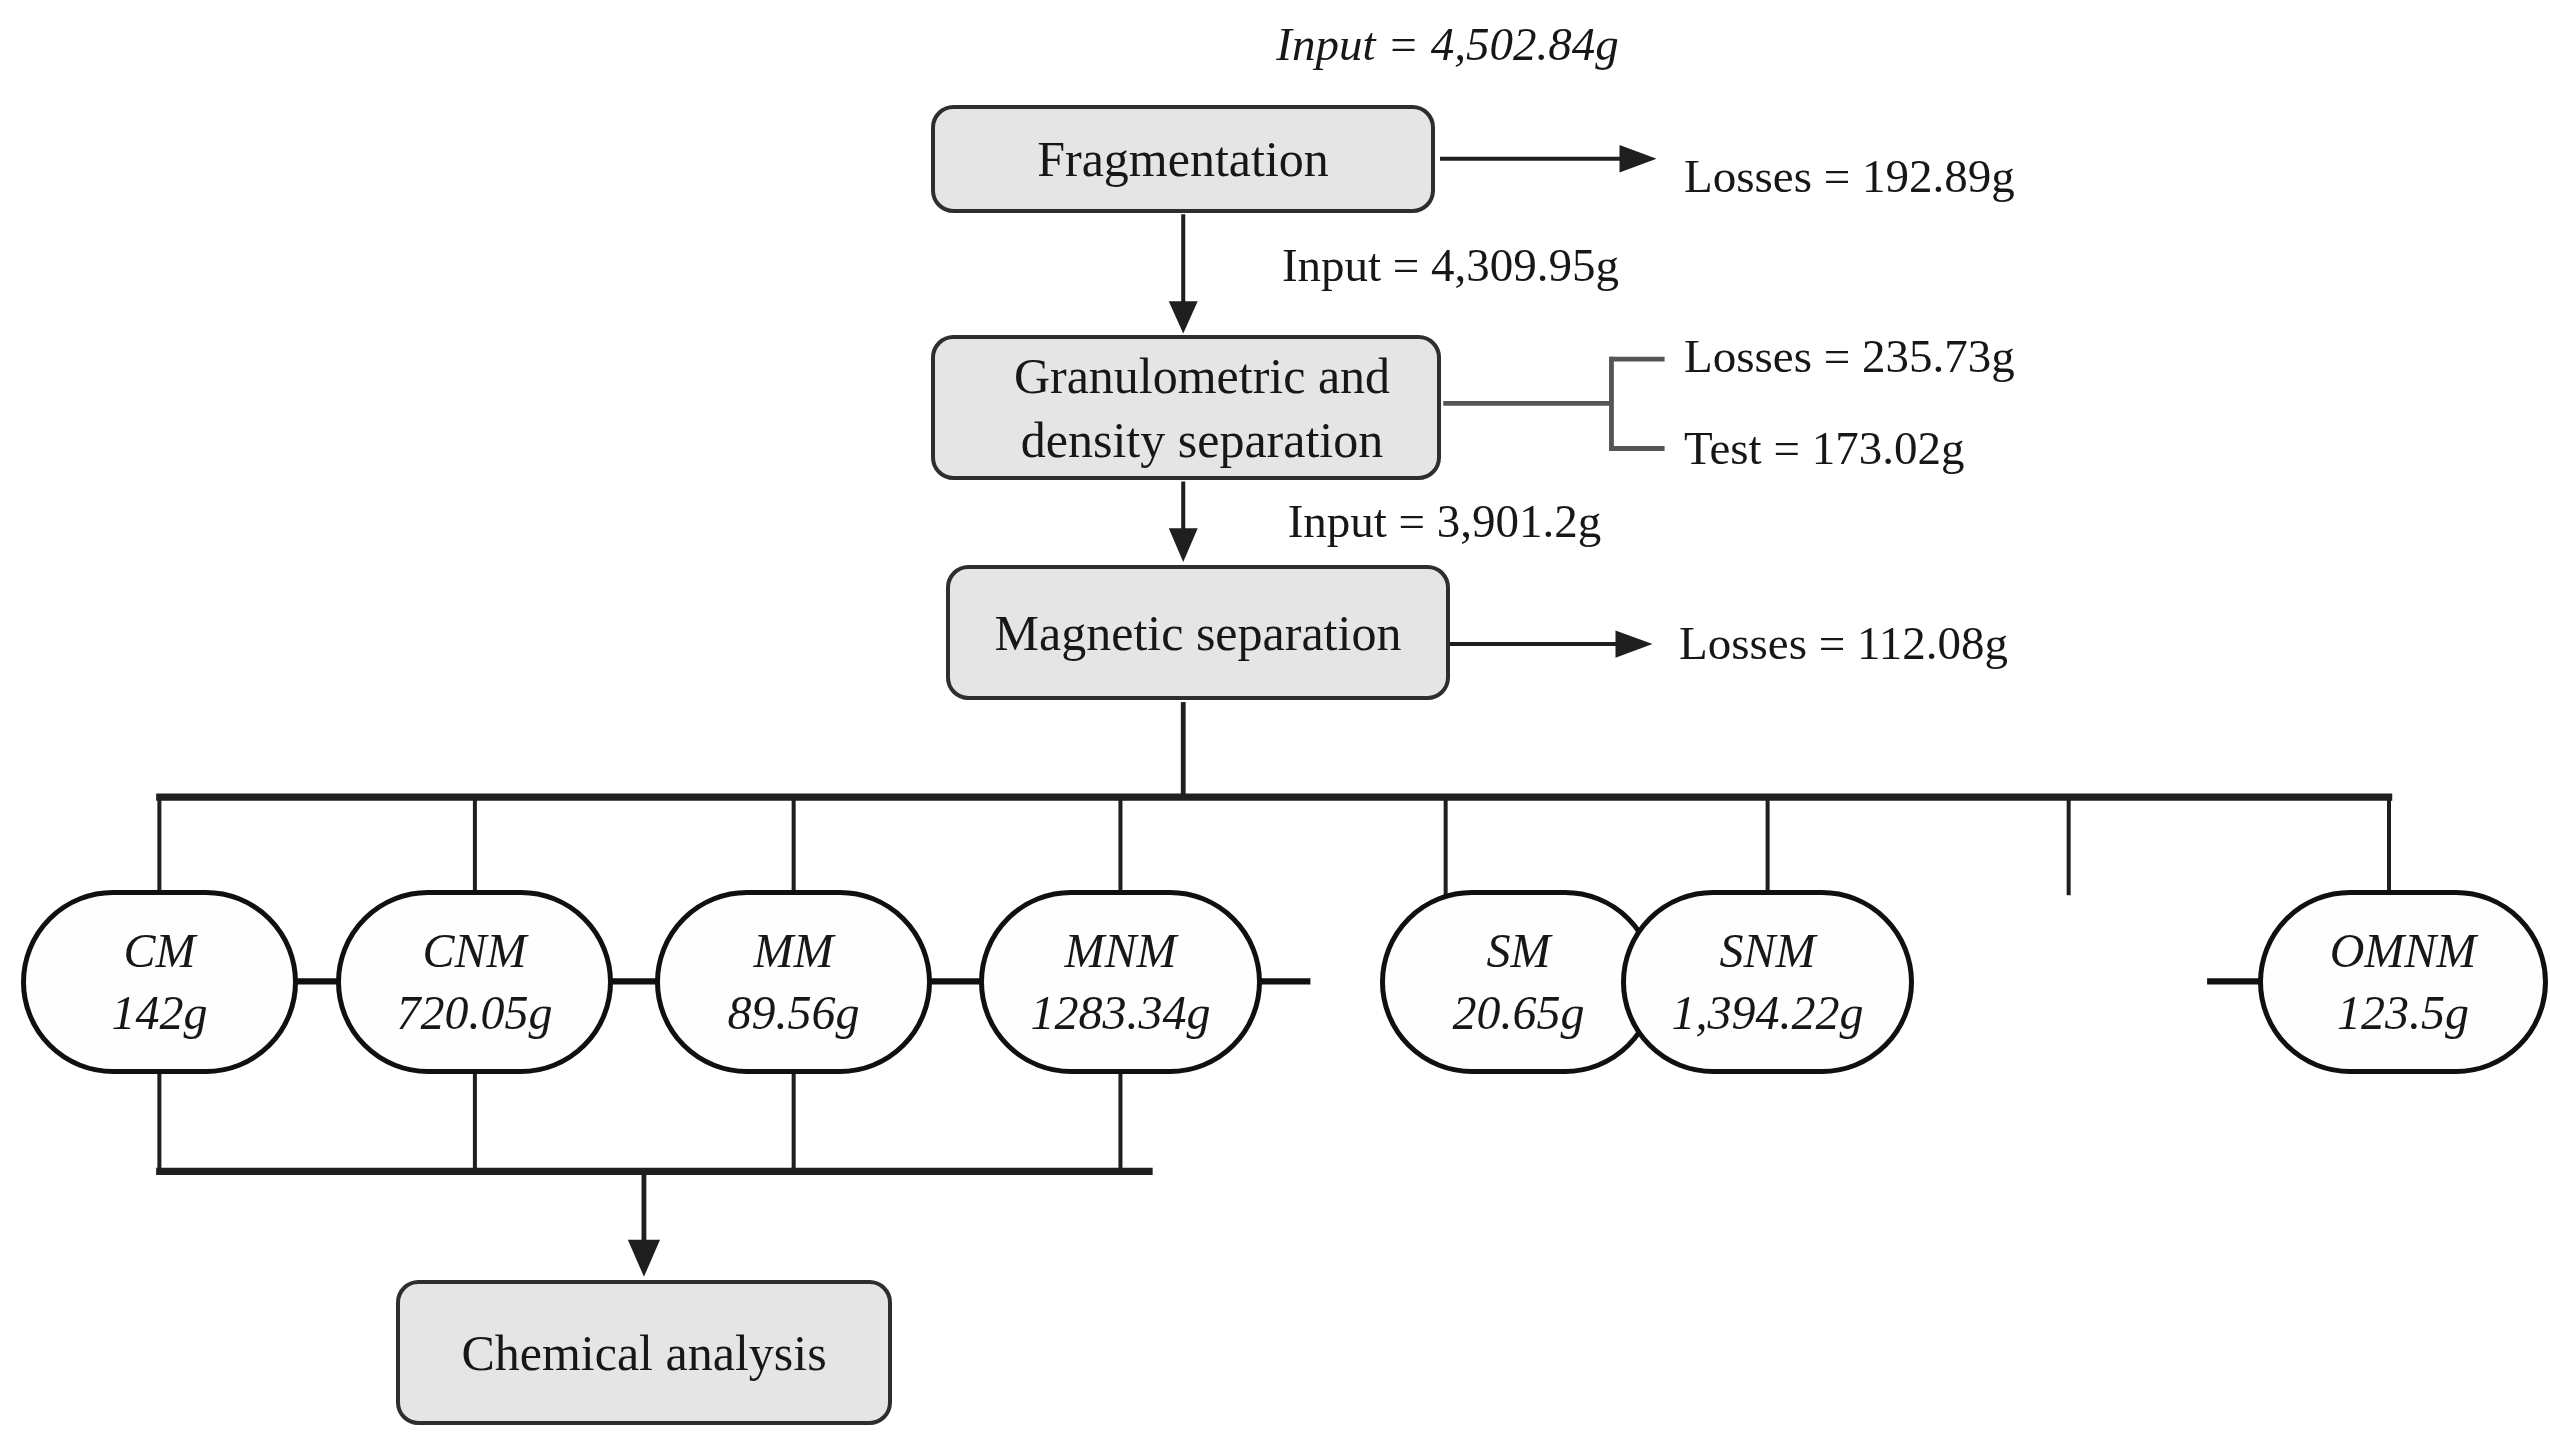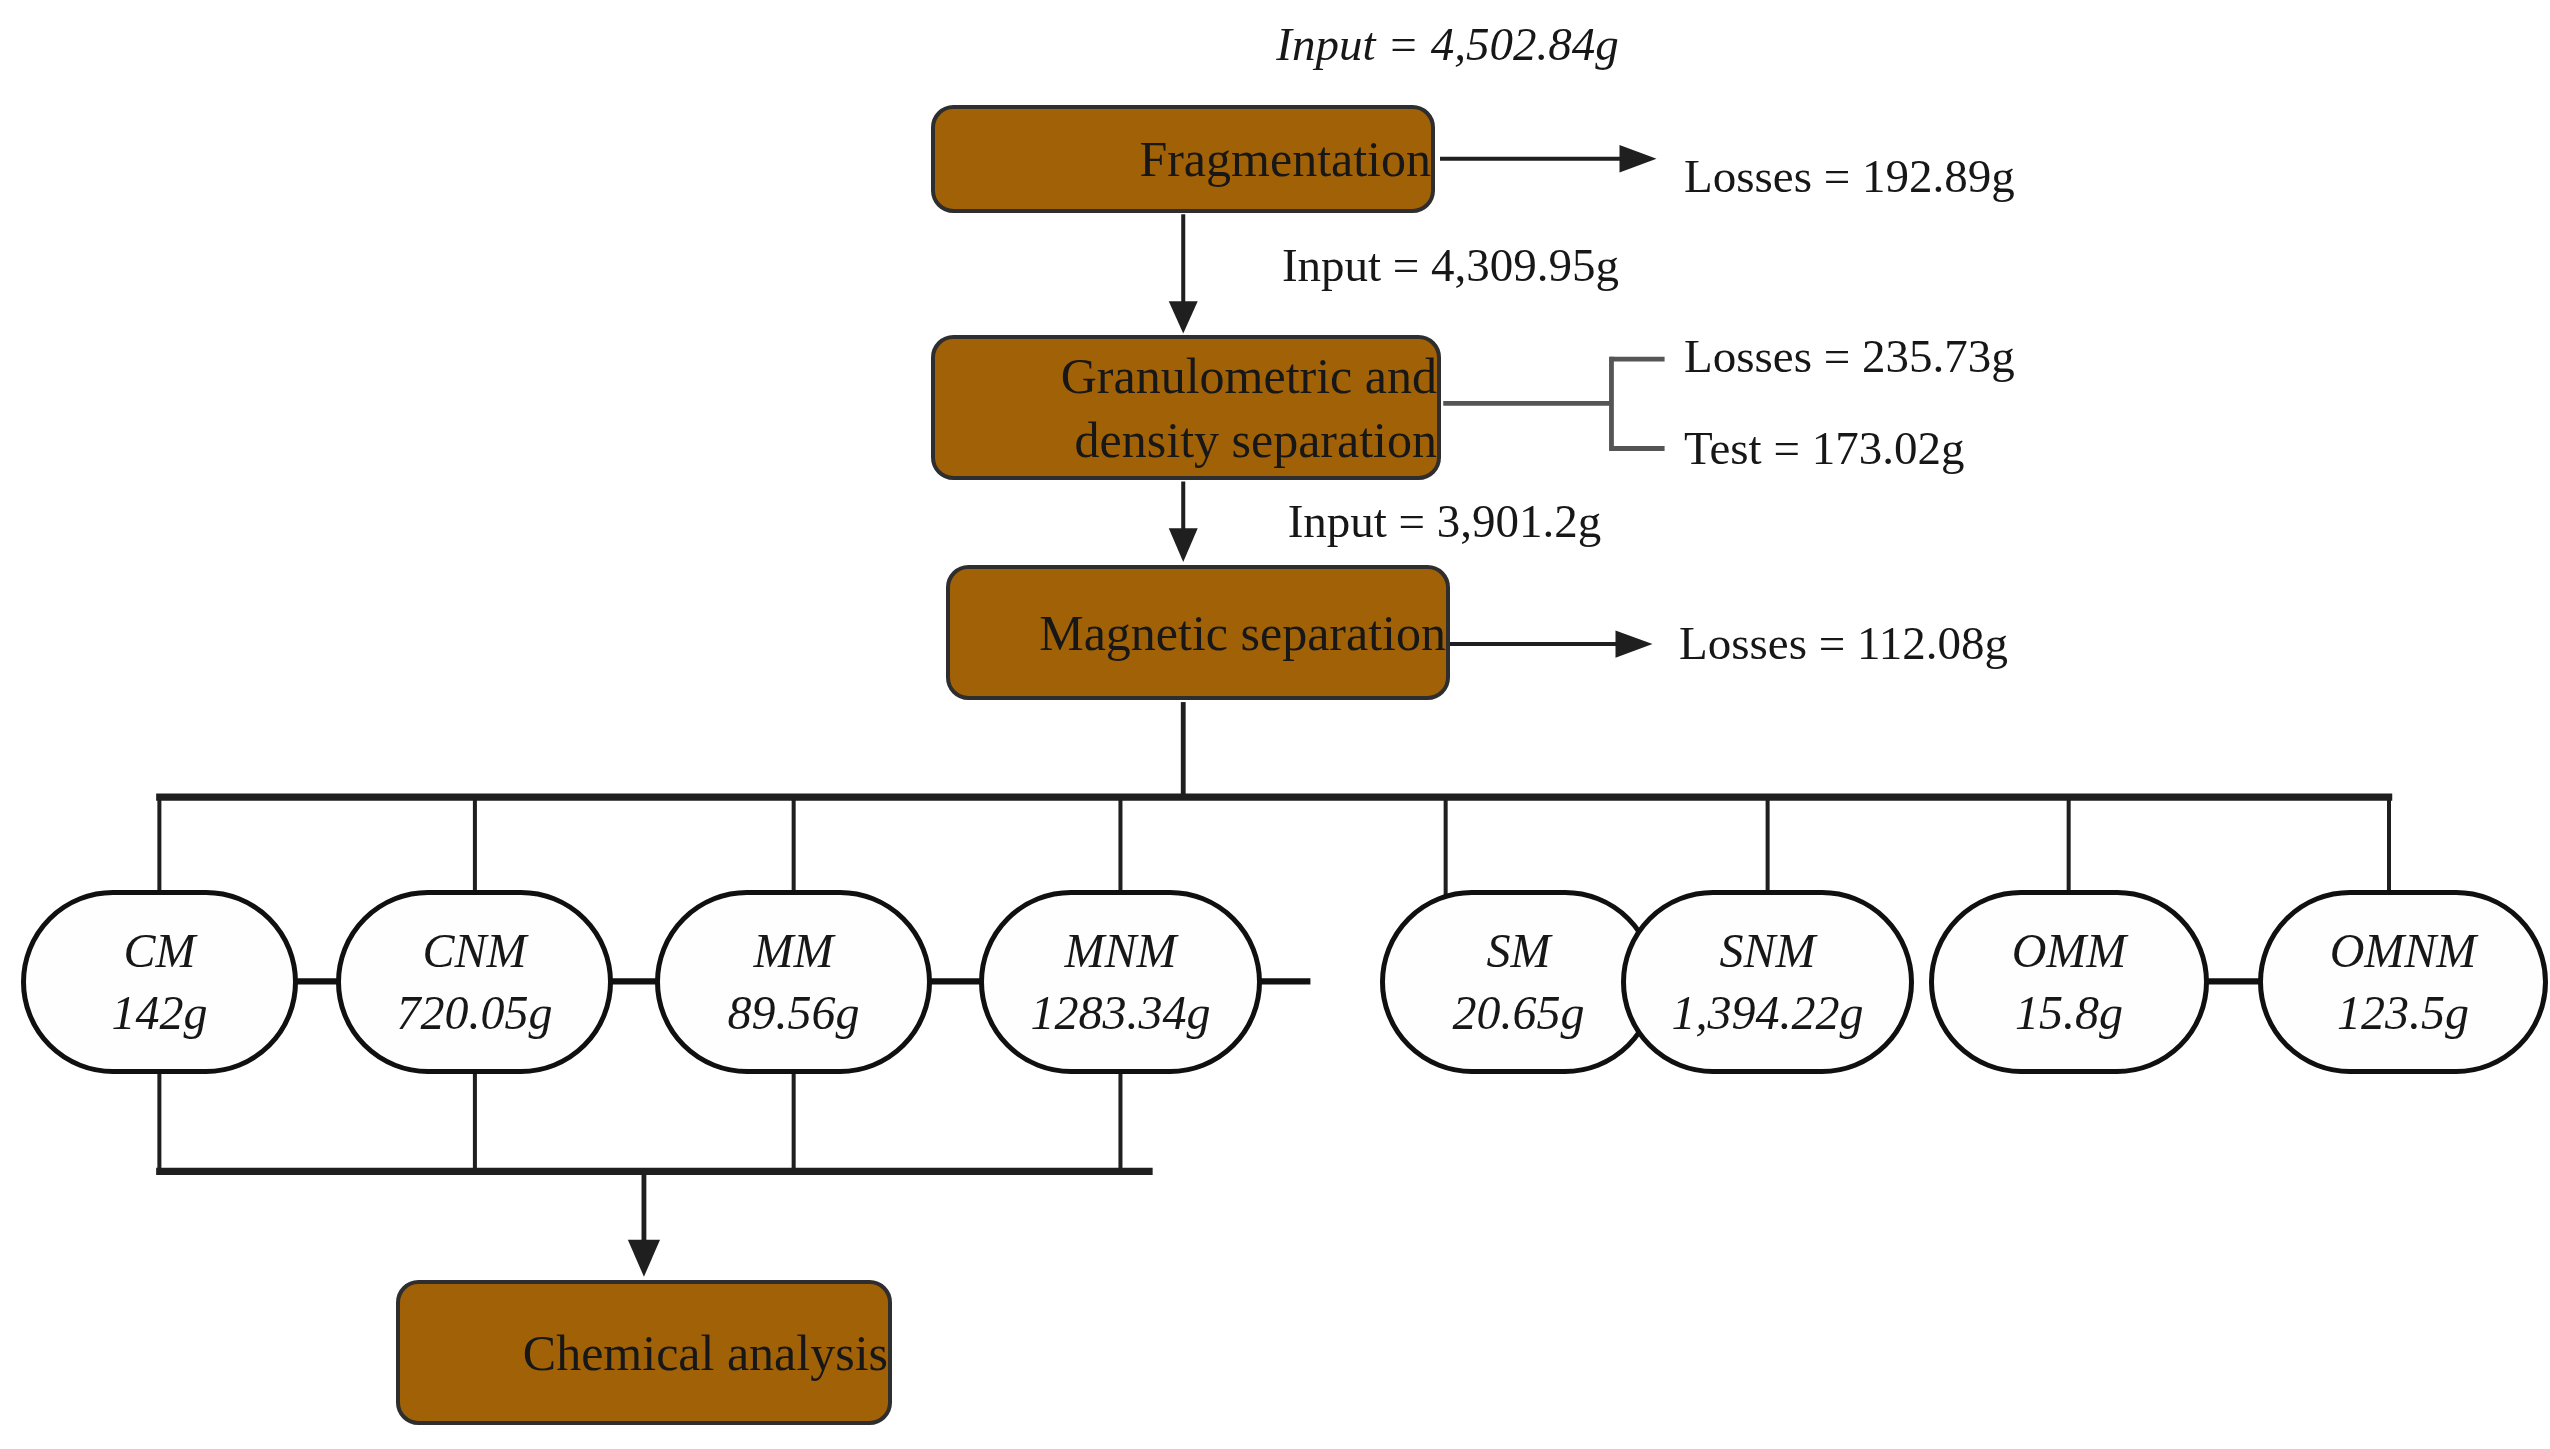--- a/index.html
+++ b/index.html
@@ -1,22 +1,22 @@
 <!DOCTYPE html>
 <html style="font-size:13px"><head>
 <meta charset="utf-8">
 <style>
   html,body{margin:0;padding:0;background:#ffffff;}
   body{width:2550px;height:1450px;font-family:"Liberation Serif","DejaVu Serif",serif;}
   .canvas{position:relative;width:2550px;height:1450px;background:#ffffff;overflow:hidden;}
   svg.wires{position:absolute;left:0;top:0;width:2550px;height:1450px;}
   .pbox{
-    position:absolute;box-sizing:border-box;background:#a16207;
+    position:absolute;box-sizing:border-box;background:#e5e5e5;
     border:4.8px solid #2e2e2e;border-radius:22.5px;
-    display:flex;flex-direction:column;align-items:flex-end;justify-content:center;
+    display:flex;flex-direction:column;align-items:center;justify-content:center;
     text-align:center;font-size:50px;line-height:1.28;color:#171717;
   }
   .oval{
     position:absolute;box-sizing:border-box;background:#fefefe;
     border:5.6px solid #101010;border-radius:93px;
     display:flex;flex-direction:column;align-items:center;justify-content:center;
     text-align:center;font-size:48px;line-height:1.3;color:#171717;font-style:italic;
   }
   .flabel{
     position:absolute;font-size:47px;line-height:1.2;color:#171717;white-space:nowrap;
@@ -115,24 +115,20 @@
     <span>1283.34g</span>
   </div>
   <div class="oval" style="left:1380px;top:890px;width:277px;height:184px;">
     <span>SM</span>
     <span>20.65g</span>
   </div>
   <div class="oval" style="left:1621px;top:890px;width:293px;height:184px;">
     <span>SNM</span>
     <span>1,394.22g</span>
   </div>
-  <div class="oval" style="left:1929px;top:890px;width:280px;height:184px;">
-    <span>OMM</span>
-    <span>15.8g</span>
-  </div>
   <div class="oval" style="left:2258px;top:890px;width:290px;height:184px;">
     <span>OMNM</span>
     <span>123.5g</span>
   </div>
 
   <div class="pbox" style="left:396px;top:1280px;width:496px;height:145px;">
     <span>Chemical analysis</span>
   </div>
 
 </div>

